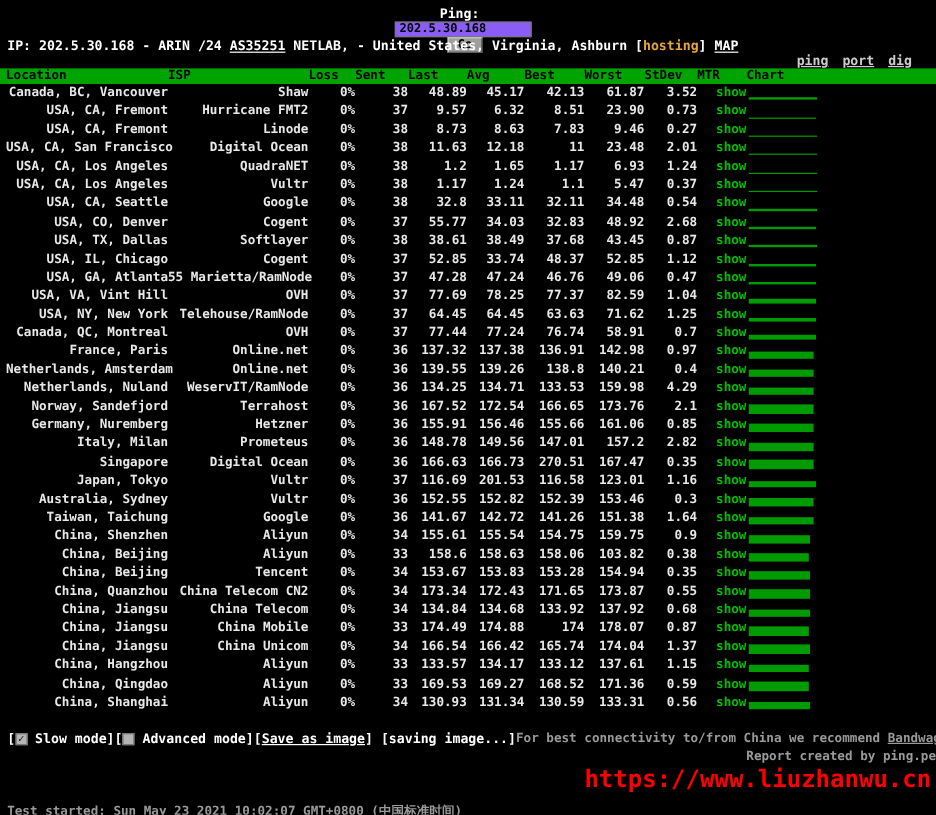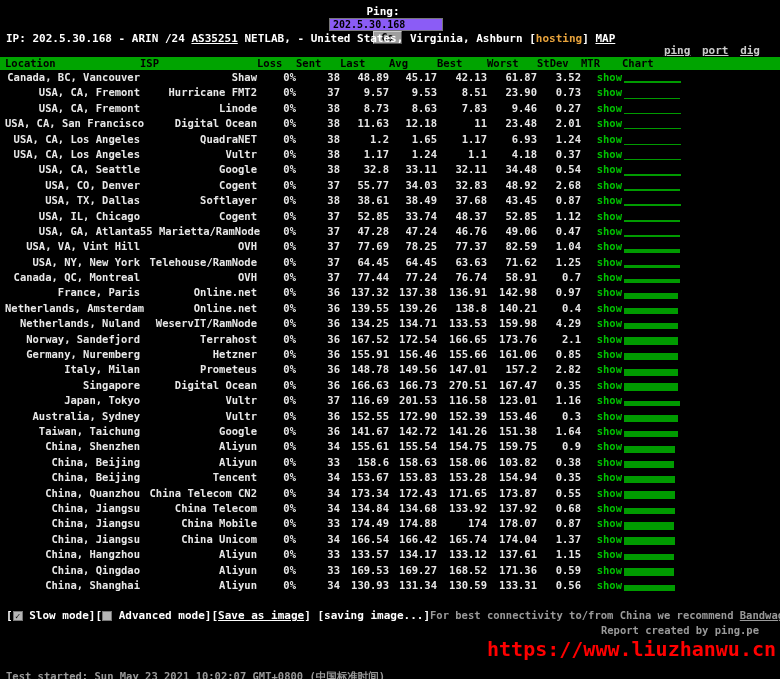--- a/index.html
+++ b/index.html
@@ -52,21 +52,21 @@
   
   .controls-row{display:flex;align-items:flex-start;padding:0 6px;margin-top:16px;}
   .controls{font-size:11px;color:#fff;white-space:pre;display:flex;align-items:center;}
   .cb{
     display:inline-block;width:10px;height:10px;background:#b5b5b5;border:1px solid #777;
     font-size:9px;line-height:9px;text-align:center;color:#111;vertical-align:-1px;cursor:pointer;
   }
   .controls a{text-decoration:underline;cursor:pointer;}
   .recommend{margin-left:auto;font-size:10.5px;color:var(--muted);white-space:pre;text-align:right;}
   .recommend a{text-decoration:underline;cursor:pointer;}
-  .report-line{font-size:10.5px;color:var(--muted);text-align:right;padding-right:21px;margin-top:2px;}
+  .report-line{font-size:10.5px;color:var(--muted);text-align:right;padding-right:0;margin-top:2px;}
   .times{margin:4px 0 0 6px;font-size:10.5px;color:var(--muted);line-height:14.5px;white-space:pre;}
   .watermark{
     position:absolute;right:4px;top:637px;font-size:20px;color:var(--watermark-red);
     font-family:"DejaVu Sans Mono",monospace;font-weight:bold;letter-spacing:0;
   }
 </style>
 </head>
 <body>
 
 <div class="topbar">
@@ -111,21 +111,21 @@
     <span class="td chart-cell">
           <span class="bar" style="height: 2px; width: 57px;"></span>
         </span>
   </div>
       <div class="tr">
     <span class="td">USA, CA, Fremont</span>
     <span class="td">Hurricane FMT2</span>
     <span class="td">0%</span>
     <span class="td">37</span>
     <span class="td">9.57</span>
-    <span class="td">9.53</span>
+    <span class="td">6.32</span>
     <span class="td">8.51</span>
     <span class="td">23.90</span>
     <span class="td">0.73</span>
     <span class="td"><a class="show-link">show</a></span>
     <span class="td chart-cell">
           <span class="bar" style="height: 1px; width: 56px;"></span>
         </span>
   </div>
       <div class="tr">
     <span class="td">USA, CA, Fremont</span>
@@ -173,21 +173,21 @@
         </span>
   </div>
       <div class="tr">
     <span class="td">USA, CA, Los Angeles</span>
     <span class="td">Vultr</span>
     <span class="td">0%</span>
     <span class="td">38</span>
     <span class="td">1.17</span>
     <span class="td">1.24</span>
     <span class="td">1.1</span>
-    <span class="td">4.18</span>
+    <span class="td">5.47</span>
     <span class="td">0.37</span>
     <span class="td"><a class="show-link">show</a></span>
     <span class="td chart-cell">
           <span class="bar" style="height: 1px; width: 57px;"></span>
         </span>
   </div>
       <div class="tr">
     <span class="td">USA, CA, Seattle</span>
     <span class="td">Google</span>
     <span class="td">0%</span>
@@ -426,21 +426,21 @@
     <span class="td chart-cell">
           <span class="bar" style="height: 5px; width: 56px;"></span>
         </span>
   </div>
       <div class="tr">
     <span class="td">Australia, Sydney</span>
     <span class="td">Vultr</span>
     <span class="td">0%</span>
     <span class="td">36</span>
     <span class="td">152.55</span>
-    <span class="td">172.90</span>
+    <span class="td">152.82</span>
     <span class="td">152.39</span>
     <span class="td">153.46</span>
     <span class="td">0.3</span>
     <span class="td"><a class="show-link">show</a></span>
     <span class="td chart-cell">
           <span class="bar" style="height: 7px; width: 54px;"></span>
         </span>
   </div>
       <div class="tr">
     <span class="td">Taiwan, Taichung</span>

